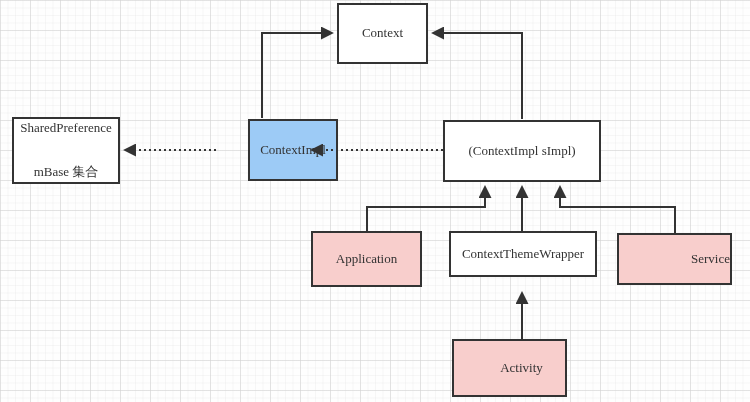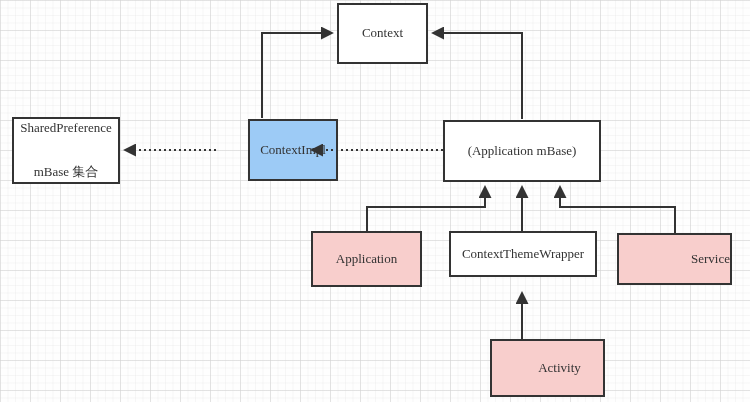--- a/index.html
+++ b/index.html
@@ -37,21 +37,21 @@
   .node.blue { background: var(--blue-fill, #9dcbf6); margin-left: 31px; }
   .node.pink { background: var(--pink-fill, #f8cecc); }
 
   .n-context         { left: 337px; top: 3px;   width: 91px;  height: 61px; }
   .n-sharedprefs     { left: 12px;  top: 117px; width: 108px; height: 67px; justify-content: space-between; }
   .n-contextimpl     { left: 217px; top: 119px; width: 90px;  height: 62px; }
   .n-contextwrapper  { left: 443px; top: 120px; width: 158px; height: 62px; }
   .n-application     { left: 311px; top: 231px; width: 111px; height: 56px; }
   .n-themewrapper    { left: 449px; top: 231px; width: 148px; height: 46px; }
   .n-service         { left: 617px; top: 233px; width: 115px; height: 52px; align-items: flex-end; }
-  .n-activity        { left: 490px; top: 339px; width: 115px; height: 58px; padding-left: 24px; }
+  .n-activity        { left: 452px; top: 339px; width: 115px; height: 58px; padding-left: 24px; }
 
   svg.edges {
     position: absolute;
     left: 0; top: 0;
     width: 750px; height: 402px;
     z-index: 1;
     pointer-events: none;
   }
   .edge { stroke: var(--arrow, #333); stroke-width: 2; fill: none; }
   .edge.dotted { stroke-dasharray: 2 3; }
@@ -120,21 +120,21 @@
   <div class="node n-sharedprefs">
     <span>SharedPreference</span>
     <span>mBase 集合</span>
   </div>
 
   <div class="node blue n-contextimpl">
     <span>ContextImpl</span>
   </div>
 
   <div class="node n-contextwrapper">
-    <span>(Application mBase)</span>
+    <span>(ContextImpl sImpl)</span>
   </div>
 
   <div class="node pink n-application">
     <span>Application</span>
   </div>
 
   <div class="node n-themewrapper">
     <span>ContextThemeWrapper</span>
   </div>
 

